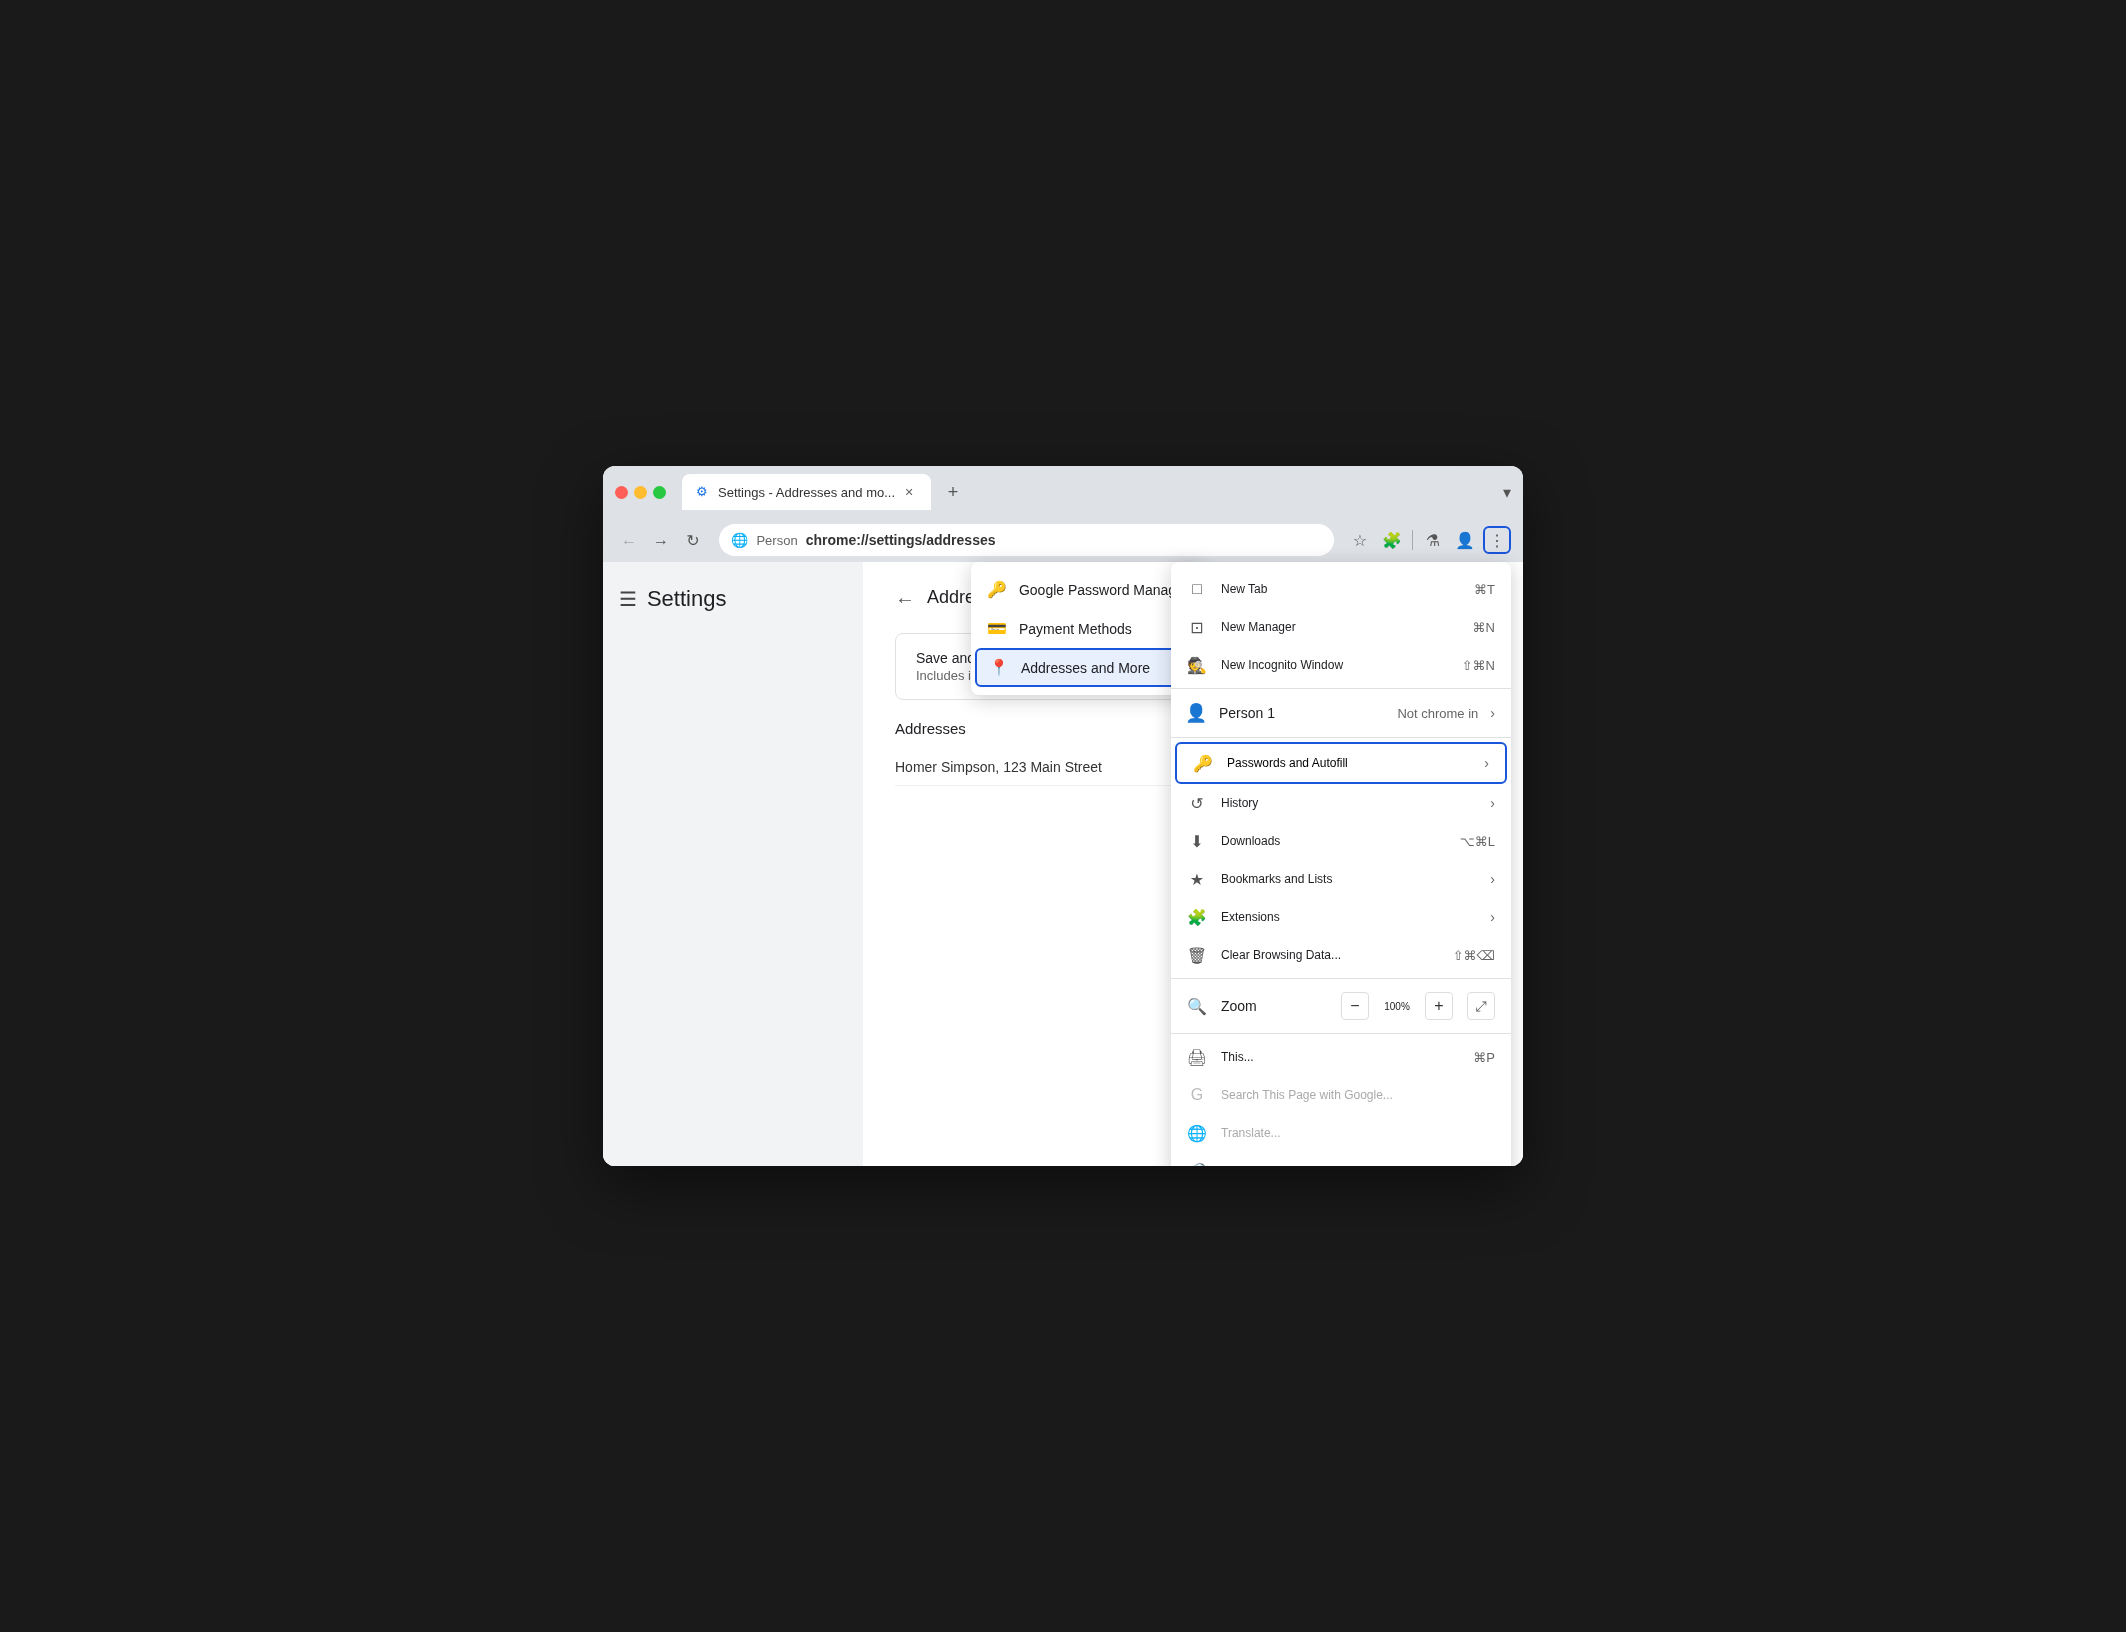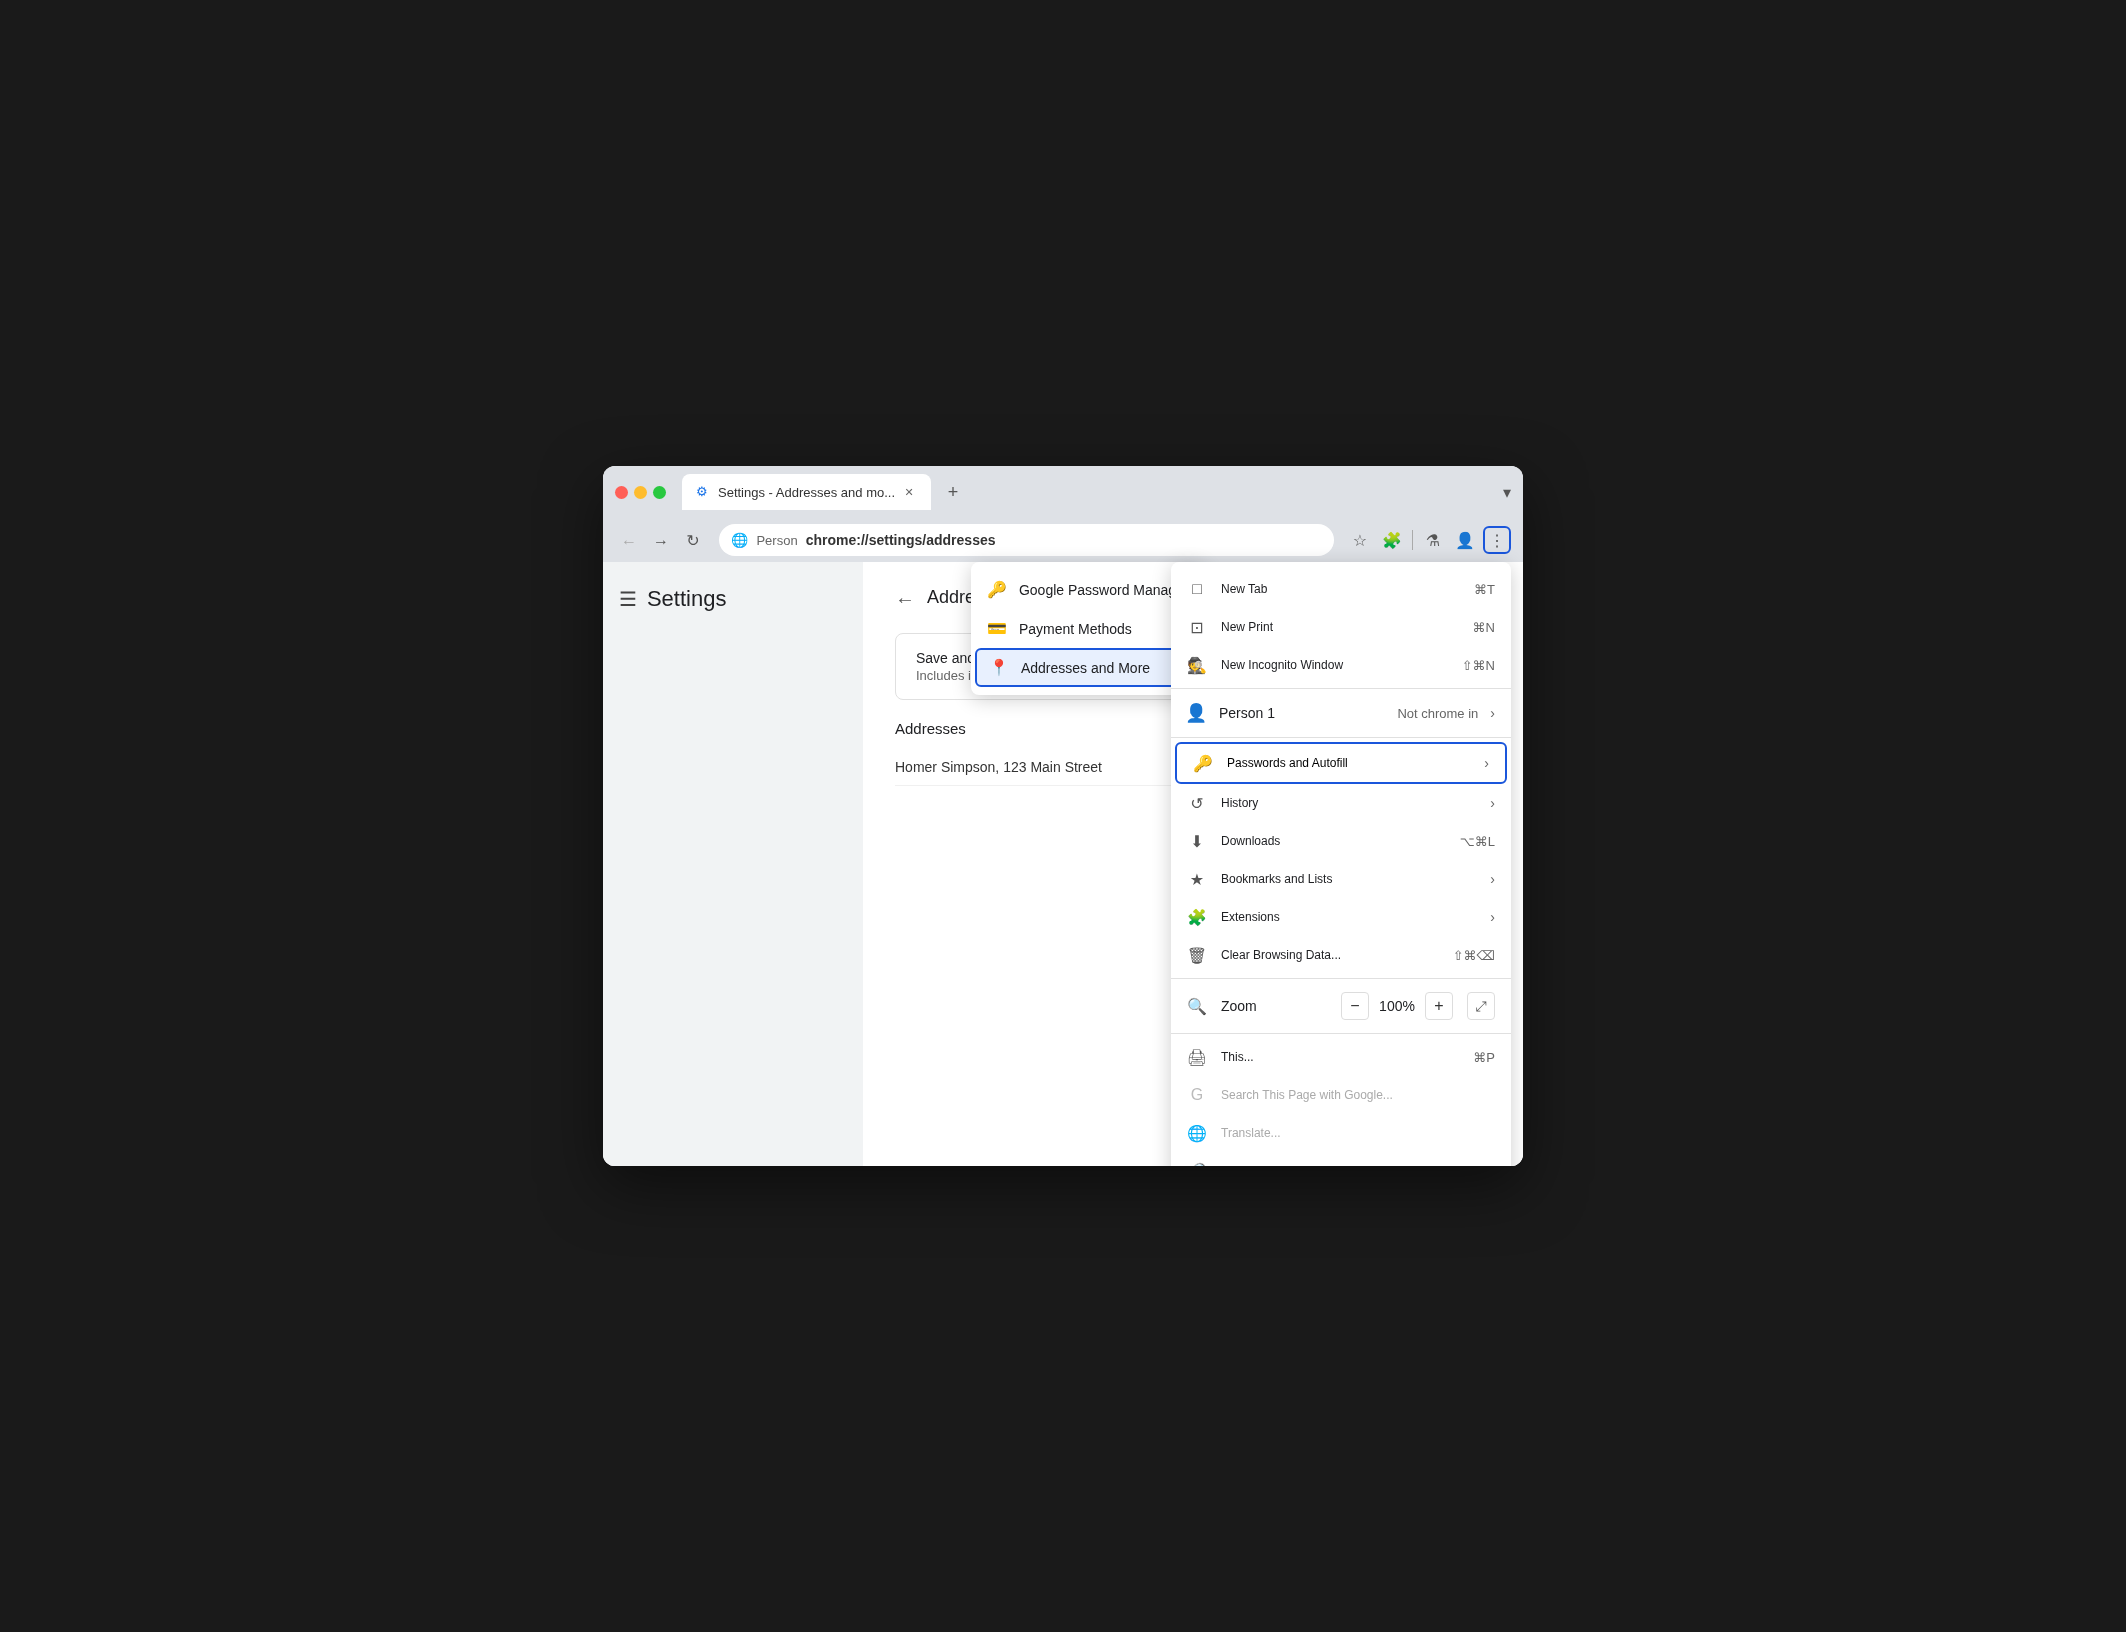--- a/index.html
+++ b/index.html
@@ -401,21 +401,21 @@
       border-radius: 4px;
       display: flex;
       align-items: center;
       justify-content: center;
       font-size: 16px;
       cursor: pointer;
       color: #333;
       background: #fff;
     }
     .zoom-value {
-      font-size: 14px;
+      font-size: 10px;
       color: #202124;
       min-width: 40px;
       text-align: center;
     }
     .zoom-fullscreen {
       width: 28px;
       height: 28px;
       border: 1px solid #ddd;
       border-radius: 4px;
       display: flex;
@@ -508,21 +508,21 @@
   <div class="chrome-menu">
 
     <div class="menu-item">
       <span class="menu-item-icon">□</span>
       <span class="menu-item-label">New Tab</span>
       <span class="menu-item-shortcut">⌘T</span>
     </div>
 
     <div class="menu-item">
       <span class="menu-item-icon">⊡</span>
-      <span class="menu-item-label">New Print</span>
+      <span class="menu-item-label">New Manager</span>
       <span class="menu-item-shortcut">⌘N</span>
     </div>
 
     <div class="menu-item">
       <span class="menu-item-icon">🕵</span>
       <span class="menu-item-label">New Incognito Window</span>
       <span class="menu-item-shortcut">⇧⌘N</span>
     </div>
 
     <div class="menu-divider"></div>

